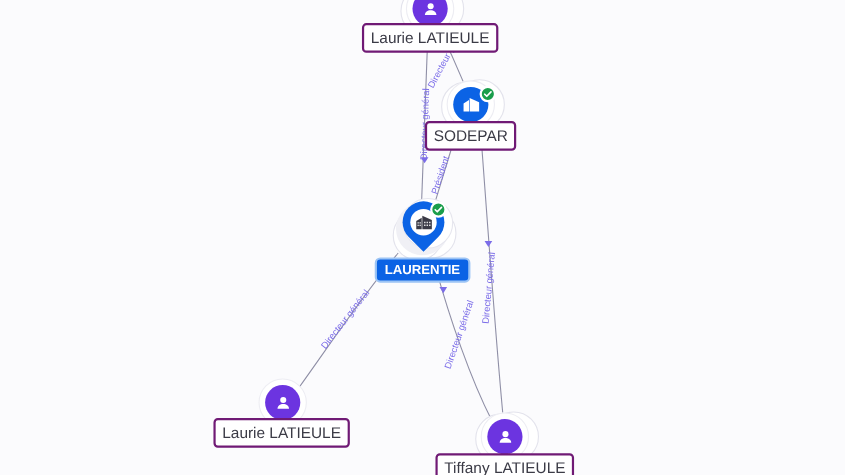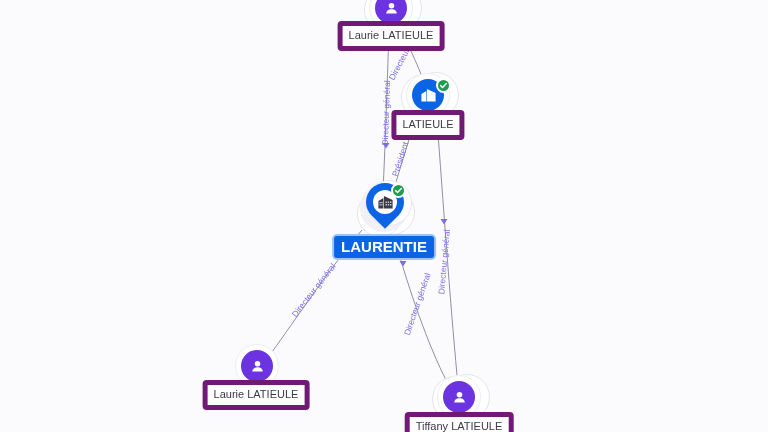--- a/index.html
+++ b/index.html
@@ -128,33 +128,33 @@
     display: flex;
     align-items: center;
     justify-content: center;
   }
 
   
   .node-label {
     position: absolute;
     transform: translateX(-50%);
     white-space: nowrap;
-    font-size: 11px;
+    font-size: 14px;
     line-height: 1;
     color: #3b3b46;
     background: #ffffff;
-    border: 5px solid #701a75;
+    border: 2px solid #701a75;
     border-radius: 4px;
     padding: 4px 6px 5px 6px;
   }
   .node-label.selected {
     background: #0b63e5;
     color: #ffffff;
     font-weight: bold;
-    font-size: 15px;
+    font-size: 12px;
     border: 2px solid #9cc4f5;
     border-radius: 5px;
     padding: 3px 7px 4px 7px;
   }
 </style>
 </head>
 <body>
 
 <div id="graph-canvas">
 
@@ -224,21 +224,21 @@
               <rect x="18.4" y="14" width="1.9" height="1.9" fill="#fff" opacity=".85"></rect>
             </svg>
           </div>
         </div>
         <div class="check-badge" style="background: rgb(26, 158, 75); left: 8px; top: -17px;">
           <svg width="9" height="9" viewBox="0 0 12 12" aria-hidden="true">
             <path d="M2.2 6.2 L4.7 8.7 L9.8 3.4" stroke="#fff" stroke-width="2" fill="none" stroke-linecap="round" stroke-linejoin="round"></path>
           </svg>
         </div>
       </div>
-      <div class="node-label" style="left: 428px; top: 110px;">LATIEULE</div>
+      <div class="node-label" style="left: 428px; top: 110px;">SODEPAR</div>
       <div class="node" style="left: 384px; top: 212px;">
         <div class="node-stack s1"></div>
         <div class="node-stack s2"></div>
         <div class="pin-wrap">
           <div class="pin-halo"></div>
           <div class="pin-halo2"></div>
           <div class="pin-shape" style="background:#0b63e5"></div>
           <div class="pin-hole">
             <svg width="17" height="16" viewBox="0 0 24 22" aria-hidden="true">
               <path d="M2 20V9.6L9 5.2V20z" fill="#3a3a46"></path>

